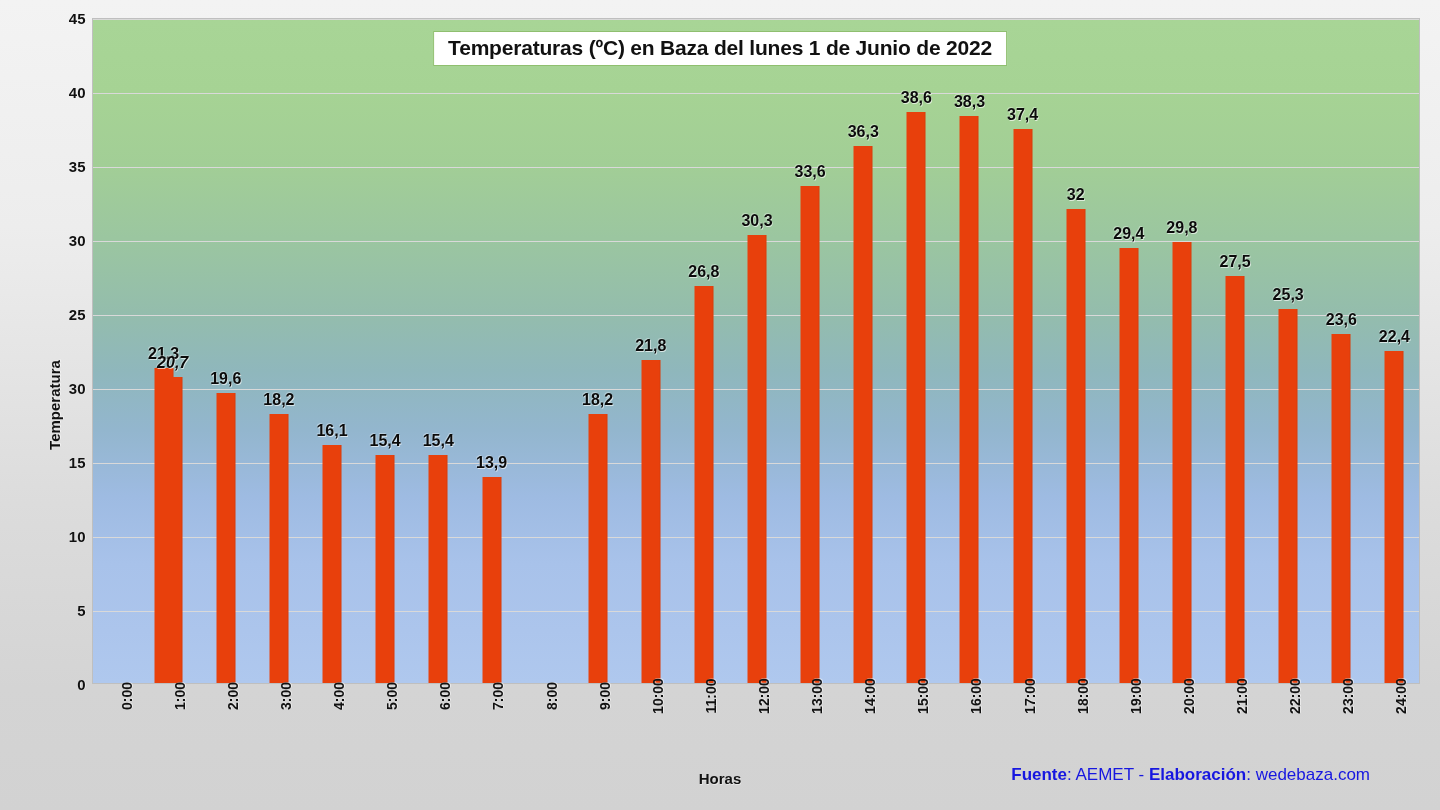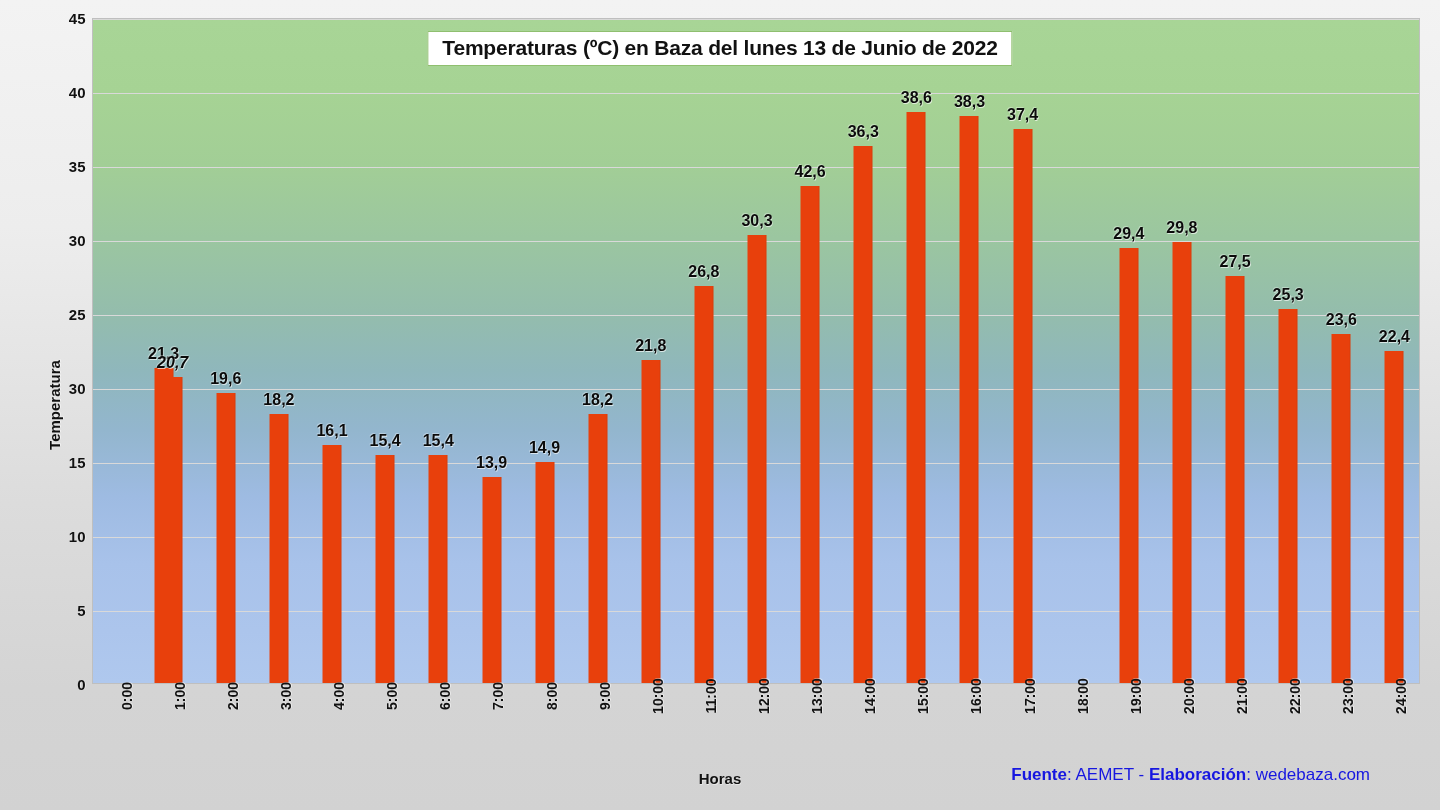--- a/index.html
+++ b/index.html
@@ -185,60 +185,60 @@
         <div class="bar-label" style="bottom: 232.92px;">15,4</div>
       </div>
       <div class="bar-slot" style="left: 318.72px;">
         <div class="bar" title="6:00 — 15,4" style="height: 227.92px;"></div>
         <div class="bar-label" style="bottom: 232.92px;">15,4</div>
       </div>
       <div class="bar-slot" style="left: 372px; margin-top: 20px;">
         <div class="bar" title="7:00 — 13,9" style="height: 205.72px;"></div>
         <div class="bar-label" style="bottom: 210.72px;">13,9</div>
       </div>
-      <div class="bar-slot" style="left: 424.96px;">
-        <div class="bar" title="8:00 — 14,9" style="height: 220.52px;"></div>
-        <div class="bar-label" style="bottom: 225.52px;">14,9</div>
-      </div>
       <div class="bar-slot" style="left: 478.08px;">
         <div class="bar" title="9:00 — 18,2" style="height: 269.36px;"></div>
         <div class="bar-label" style="bottom: 274.36px;">18,2</div>
       </div>
       <div class="bar-slot" style="left: 531.2px;">
         <div class="bar" title="10:00 — 21,8" style="height: 322.64px;"></div>
         <div class="bar-label" style="bottom: 327.64px; margin-top: 36px;">21,8</div>
       </div>
       <div class="bar-slot" style="left: 584.32px;">
         <div class="bar" title="11:00 — 26,8" style="height: 396.64px;"></div>
         <div class="bar-label" style="bottom: 401.64px;">26,8</div>
       </div>
       <div class="bar-slot" style="left: 637.44px;">
         <div class="bar" title="12:00 — 30,3" style="height: 448.44px;"></div>
         <div class="bar-label" style="bottom: 453.44px;">30,3</div>
       </div>
       <div class="bar-slot" style="left: 690.56px;">
         <div class="bar" title="13:00 — 33,6" style="height: 497.28px;"></div>
-        <div class="bar-label" style="bottom: 502.28px;">42,6</div>
+        <div class="bar-label" style="bottom: 502.28px;">33,6</div>
       </div>
       <div class="bar-slot" style="left: 743.68px;">
         <div class="bar" title="14:00 — 36,3" style="height: 537.24px;"></div>
         <div class="bar-label" style="bottom: 542.24px;">36,3</div>
       </div>
       <div class="bar-slot" style="left: 796.8px;">
         <div class="bar" title="15:00 — 38,6" style="height: 571.28px;"></div>
         <div class="bar-label" style="bottom: 576.28px;">38,6</div>
       </div>
       <div class="bar-slot" style="left: 849.92px;">
         <div class="bar" title="16:00 — 38,3" style="height: 566.84px;"></div>
         <div class="bar-label" style="bottom: 571.84px;">38,3</div>
       </div>
       <div class="bar-slot" style="left: 903.04px;">
         <div class="bar" title="17:00 — 37,4" style="height: 553.52px;"></div>
         <div class="bar-label" style="bottom: 558.52px;">37,4</div>
       </div>
+      <div class="bar-slot" style="left: 956.16px;">
+        <div class="bar" title="18:00 — 32" style="height: 473.6px;"></div>
+        <div class="bar-label" style="bottom: 478.6px;">32</div>
+      </div>
       <div class="bar-slot" style="left: 1009.28px;">
         <div class="bar" title="19:00 — 29,4" style="height: 435.12px;"></div>
         <div class="bar-label" style="bottom: 440.12px;">29,4</div>
       </div>
       <div class="bar-slot" style="left: 1062.4px;">
         <div class="bar" title="20:00 — 29,8" style="height: 441.04px;"></div>
         <div class="bar-label" style="bottom: 446.04px;">29,8</div>
       </div>
       <div class="bar-slot" style="left: 1115.52px;">
         <div class="bar" title="21:00 — 27,5" style="height: 407px;"></div>
@@ -253,21 +253,21 @@
         <div class="bar-label" style="bottom: 354.28px;">23,6</div>
       </div>
       <div class="bar-slot" style="left: 1274.88px;">
         <div class="bar" title="24:00 — 22,4" style="height: 331.52px;"></div>
         <div class="bar-label" style="bottom: 336.52px;">22,4</div>
       </div>
     </div>
 
   <div id="y-axis-title">Temperatura</div>
 
-  <div id="chart-title">Temperaturas (ºC) en Baza del lunes 13 de Junio de 2022</div>
+  <div id="chart-title">Temperaturas (ºC) en Baza del lunes 1 de Junio de 2022</div>
 
   <div id="source-note">
     <b>Fuente</b><span>: </span><span>AEMET</span><span> -  </span><b>Elaboración</b><span>: </span><span>wedebaza.com</span>
   </div>
 
   <div id="x-axis-title">Horas</div>
 
 <div class="ytick" style="top: 684px;">0</div>
     <div class="ytick" style="top: 610px;">5</div>
     <div class="ytick" style="top: 536px; text-align: right;">10</div>

